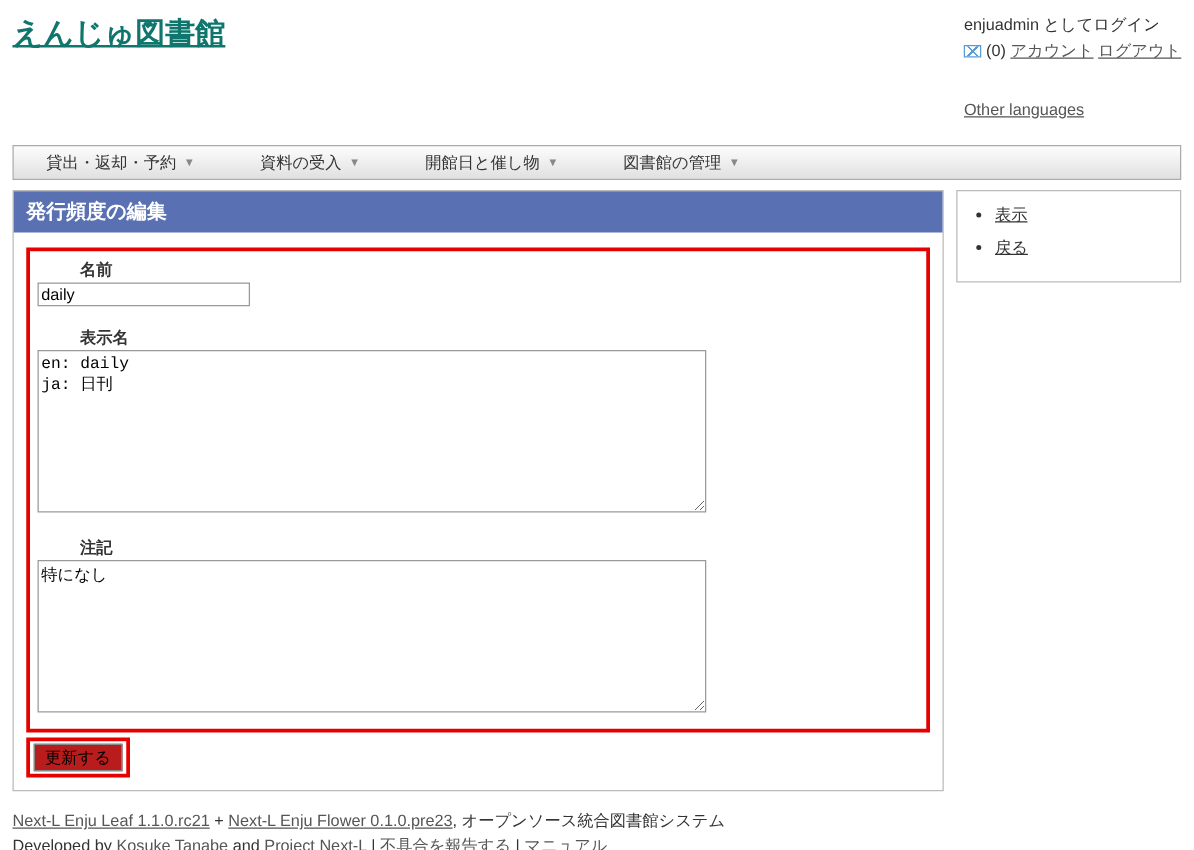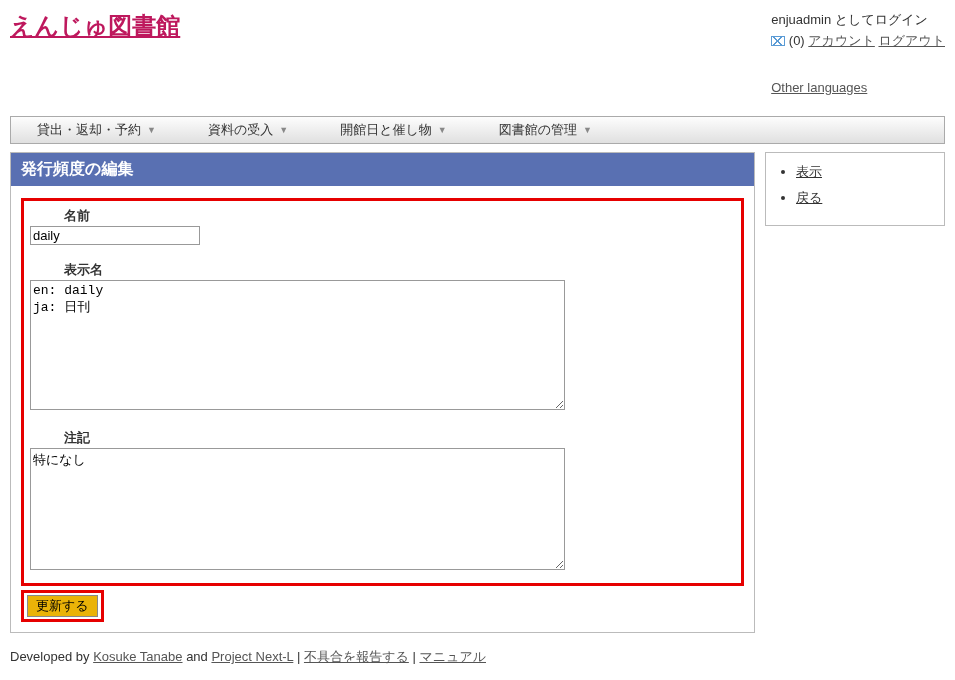--- a/index.html
+++ b/index.html
@@ -12,21 +12,21 @@
     }
     .header {
       display: flex;
       justify-content: space-between;
       padding: 10px 10px 0 10px;
     }
     .site-title {
       font-size: 24px;
       font-weight: bold;
       text-decoration: underline;
-      color: #be185d;
+      color: #0f766e;
       cursor: pointer;
     }
     .user-area {
       text-align: left;
       font-size: 13px;
       color: #333;
       line-height: 1.6;
     }
     .user-area a {
       color: #555;
@@ -115,21 +115,21 @@
     .submit-wrap {
       margin: 4px 0 0 10px;
       border: 3px solid #e60000;
       display: inline-block;
       padding: 2px 3px;
     }
     .submit-btn {
       font-family: inherit;
       font-size: 13px;
       padding: 1px 8px;
-      background: #eab308;
+      background: #b91c1c;
       border: 1px solid #888;
       cursor: pointer;
     }
     .side-panel {
       width: 180px;
       border: 1px solid #bbb;
       padding: 10px 8px;
       align-self: flex-start;
     }
     .side-panel ul {
@@ -228,15 +228,18 @@
       </li>
       <li>
         <a>戻る</a>
       </li>
     </ul>
   </div>
 </div>
 
 <div class="footer">
   <div>
+    <a>Next-L Enju Leaf 1.1.0.rc21</a><span> + </span><a>Next-L Enju Flower 0.1.0.pre23</a><span>, オープンソース統合図書館システム</span>
+  </div>
+  <div>
     <span>Developed by </span><a>Kosuke Tanabe</a><span> and </span><a>Project Next-L</a><span> | </span><a>不具合を報告する</a><span> | </span><a>マニュアル</a>
   </div>
 </div>
 
 </body></html>

